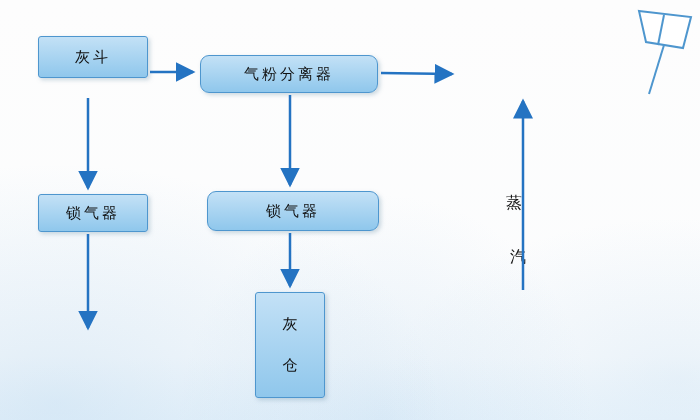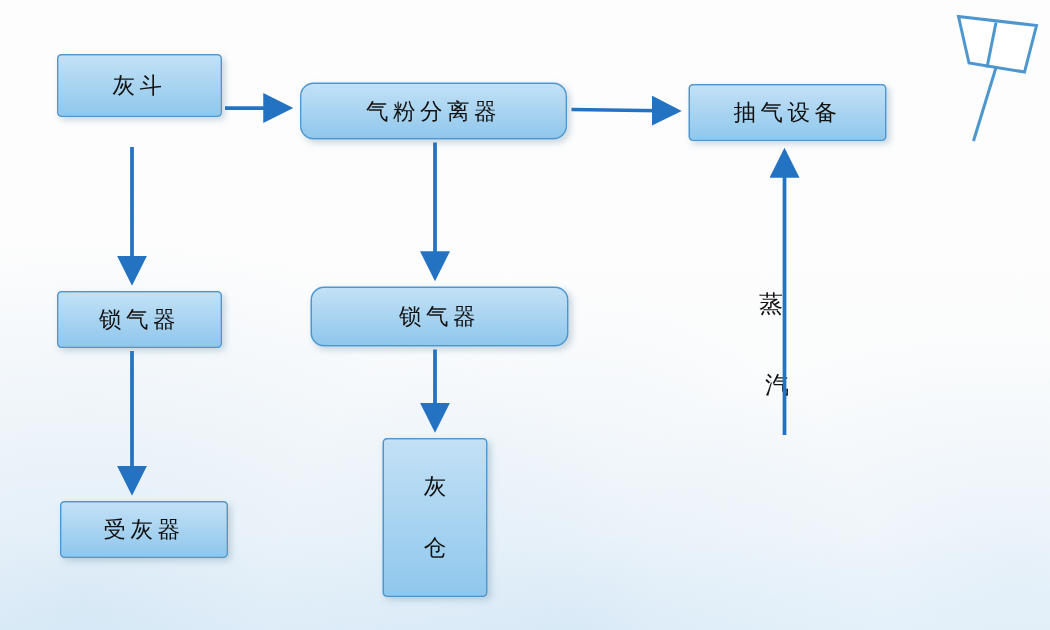--- a/index.html
+++ b/index.html
@@ -74,27 +74,25 @@
 </style>
 </head>
 <body>
 
 <div id="stage">
 
   <div class="node" id="node-ash-hopper">灰斗</div>
 
   <div class="node rounded" id="node-separator">气粉分离器</div>
 
-  <div class="node" id="node-extractor">抽气设备</div>
 
   <div class="node" id="node-airlock-left">锁气器</div>
 
   <div class="node rounded" id="node-airlock-ctr">锁气器</div>
 
-  <div class="node" id="node-receiver">受灰器</div>
 
   <div class="node vertical" id="node-ash-bin">
     <span>灰</span>
     <span>仓</span>
   </div>
 
   <span class="steam-char" id="steam-1">蒸</span>
   <span class="steam-char" id="steam-2">汽</span>
 
   <svg id="arrows" viewBox="0 0 700 420" xmlns="http://www.w3.org/2000/svg">

